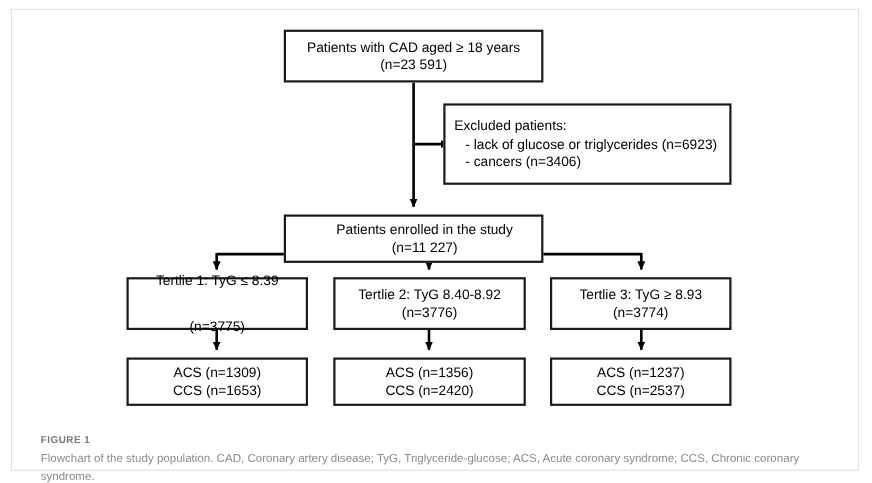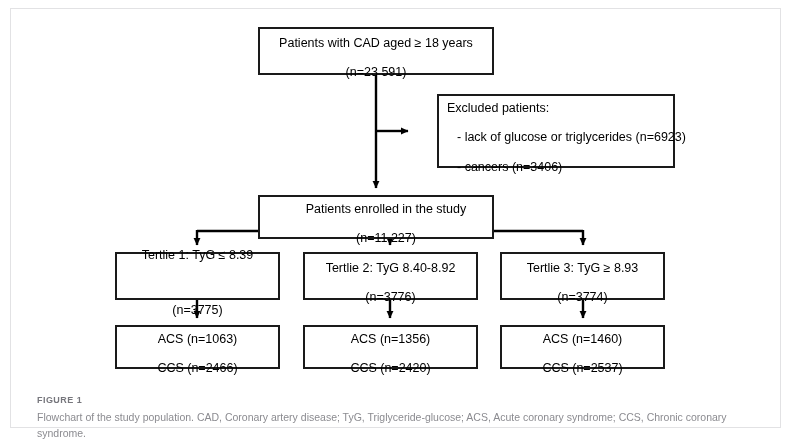--- a/index.html
+++ b/index.html
@@ -41,34 +41,34 @@
     display: flex;
     flex-direction: column;
     align-items: center;
     justify-content: center;
     color: #000000;
     font-size: 12.5px;
     line-height: 1.32;
     text-align: center;
     z-index: 2;
   }
-  .node .line { white-space: nowrap; margin-top: 13px; }
+  .node .line { white-space: nowrap; }
 
   .node.left-align {
     align-items: flex-start;
     text-align: left;
     justify-content: center;
     padding-left: 8px;
   }
   .node.left-align .line { padding-left: 0; }
   .node.left-align .line.indent { padding-left: 10px; }
 
   
   #node-cad        { left: 247px; top: 18px;  width: 236px; height: 48px; }
-  #node-excluded   { left: 426px; top: 85px;  width: 238px; height: 74px; text-align: right; }
+  #node-excluded   { left: 392px; top: 85px;  width: 262px; height: 74px; text-align: right; }
   #node-enrolled   { left: 247px; top: 186px; width: 236px; height: 44px; padding-left: 20px; }
 
   #node-tertile-1  { left: 104px; top: 243px; width: 165px; height: 48px; gap: 25px; }
   #node-tertile-2  { left: 292px; top: 243px; width: 175px; height: 48px; }
   #node-tertile-3  { left: 489px; top: 243px; width: 165px; height: 48px; }
 
   #node-outcome-1  { left: 104px; top: 316px; width: 165px; height: 44px; }
   #node-outcome-2  { left: 292px; top: 316px; width: 175px; height: 44px; }
   #node-outcome-3  { left: 489px; top: 316px; width: 165px; height: 44px; }
 
@@ -155,31 +155,31 @@
       <div class="line">Tertlie 2: TyG 8.40-8.92</div>
       <div class="line">(n=3776)</div>
     </div>
 
     <div class="node" id="node-tertile-3">
       <div class="line">Tertlie 3: TyG ≥ 8.93</div>
       <div class="line">(n=3774)</div>
     </div>
 
     <div class="node" id="node-outcome-1">
-      <div class="line">ACS (n=1063)</div>
-      <div class="line">CCS (n=2466)</div>
+      <div class="line">ACS (n=1309)</div>
+      <div class="line">CCS (n=1653)</div>
     </div>
 
     <div class="node" id="node-outcome-2">
       <div class="line">ACS (n=1356)</div>
       <div class="line">CCS (n=2420)</div>
     </div>
 
     <div class="node" id="node-outcome-3">
-      <div class="line">ACS (n=1460)</div>
+      <div class="line">ACS (n=1237)</div>
       <div class="line">CCS (n=2537)</div>
     </div>
 
   </div>
 
   <div id="caption">
     <div id="caption-label">FIGURE 1</div>
     <div id="caption-text">Flowchart of the study population. CAD, Coronary artery disease; TyG, Triglyceride-glucose; ACS, Acute coronary syndrome; CCS, Chronic coronary syndrome.</div>
   </div>
 

